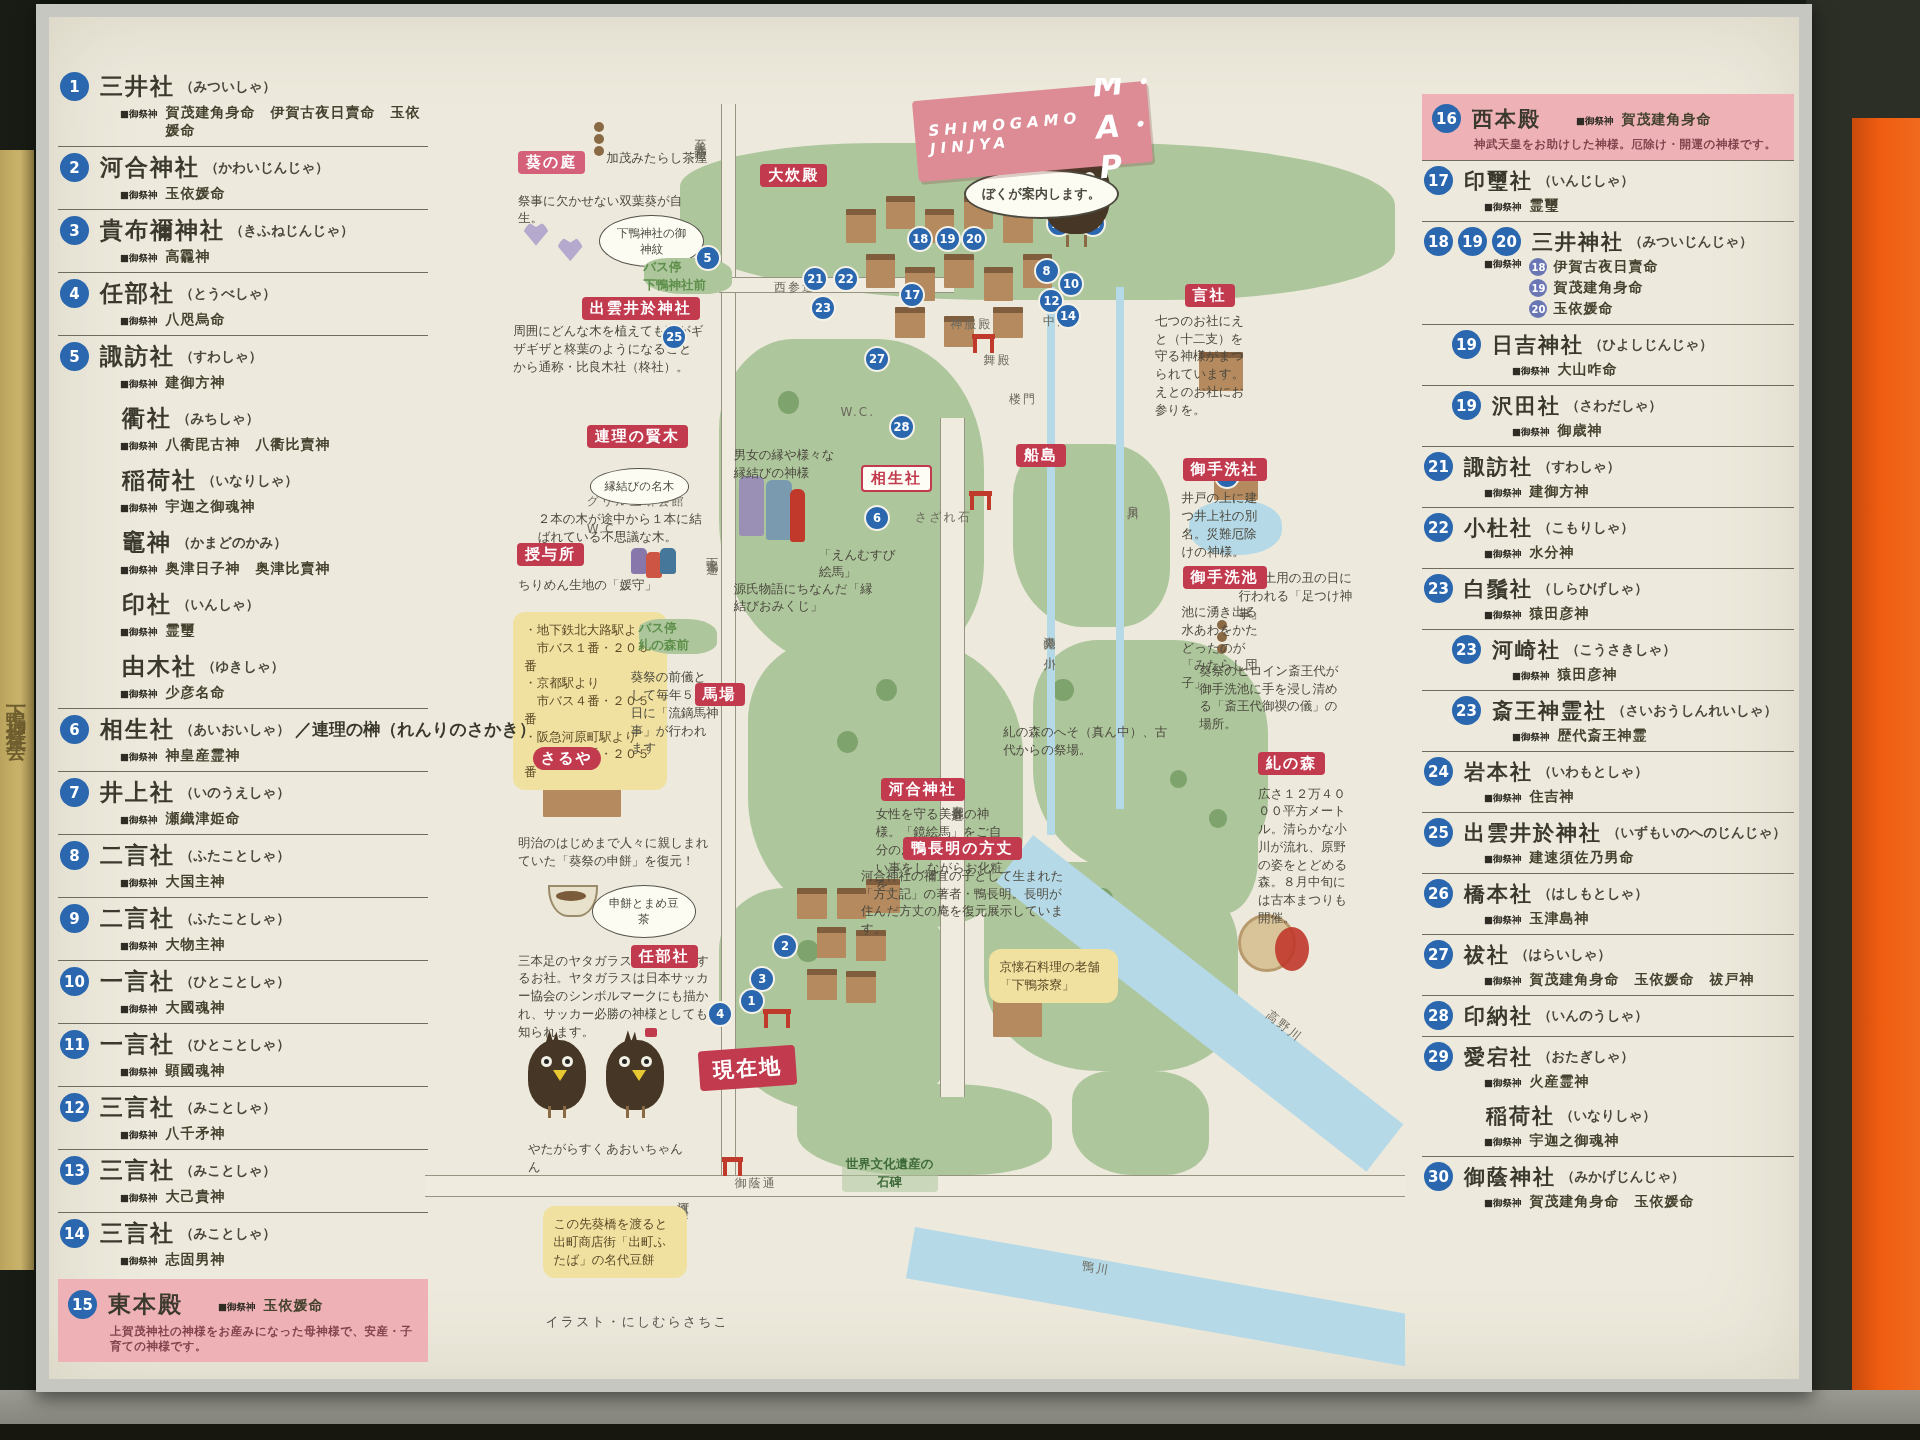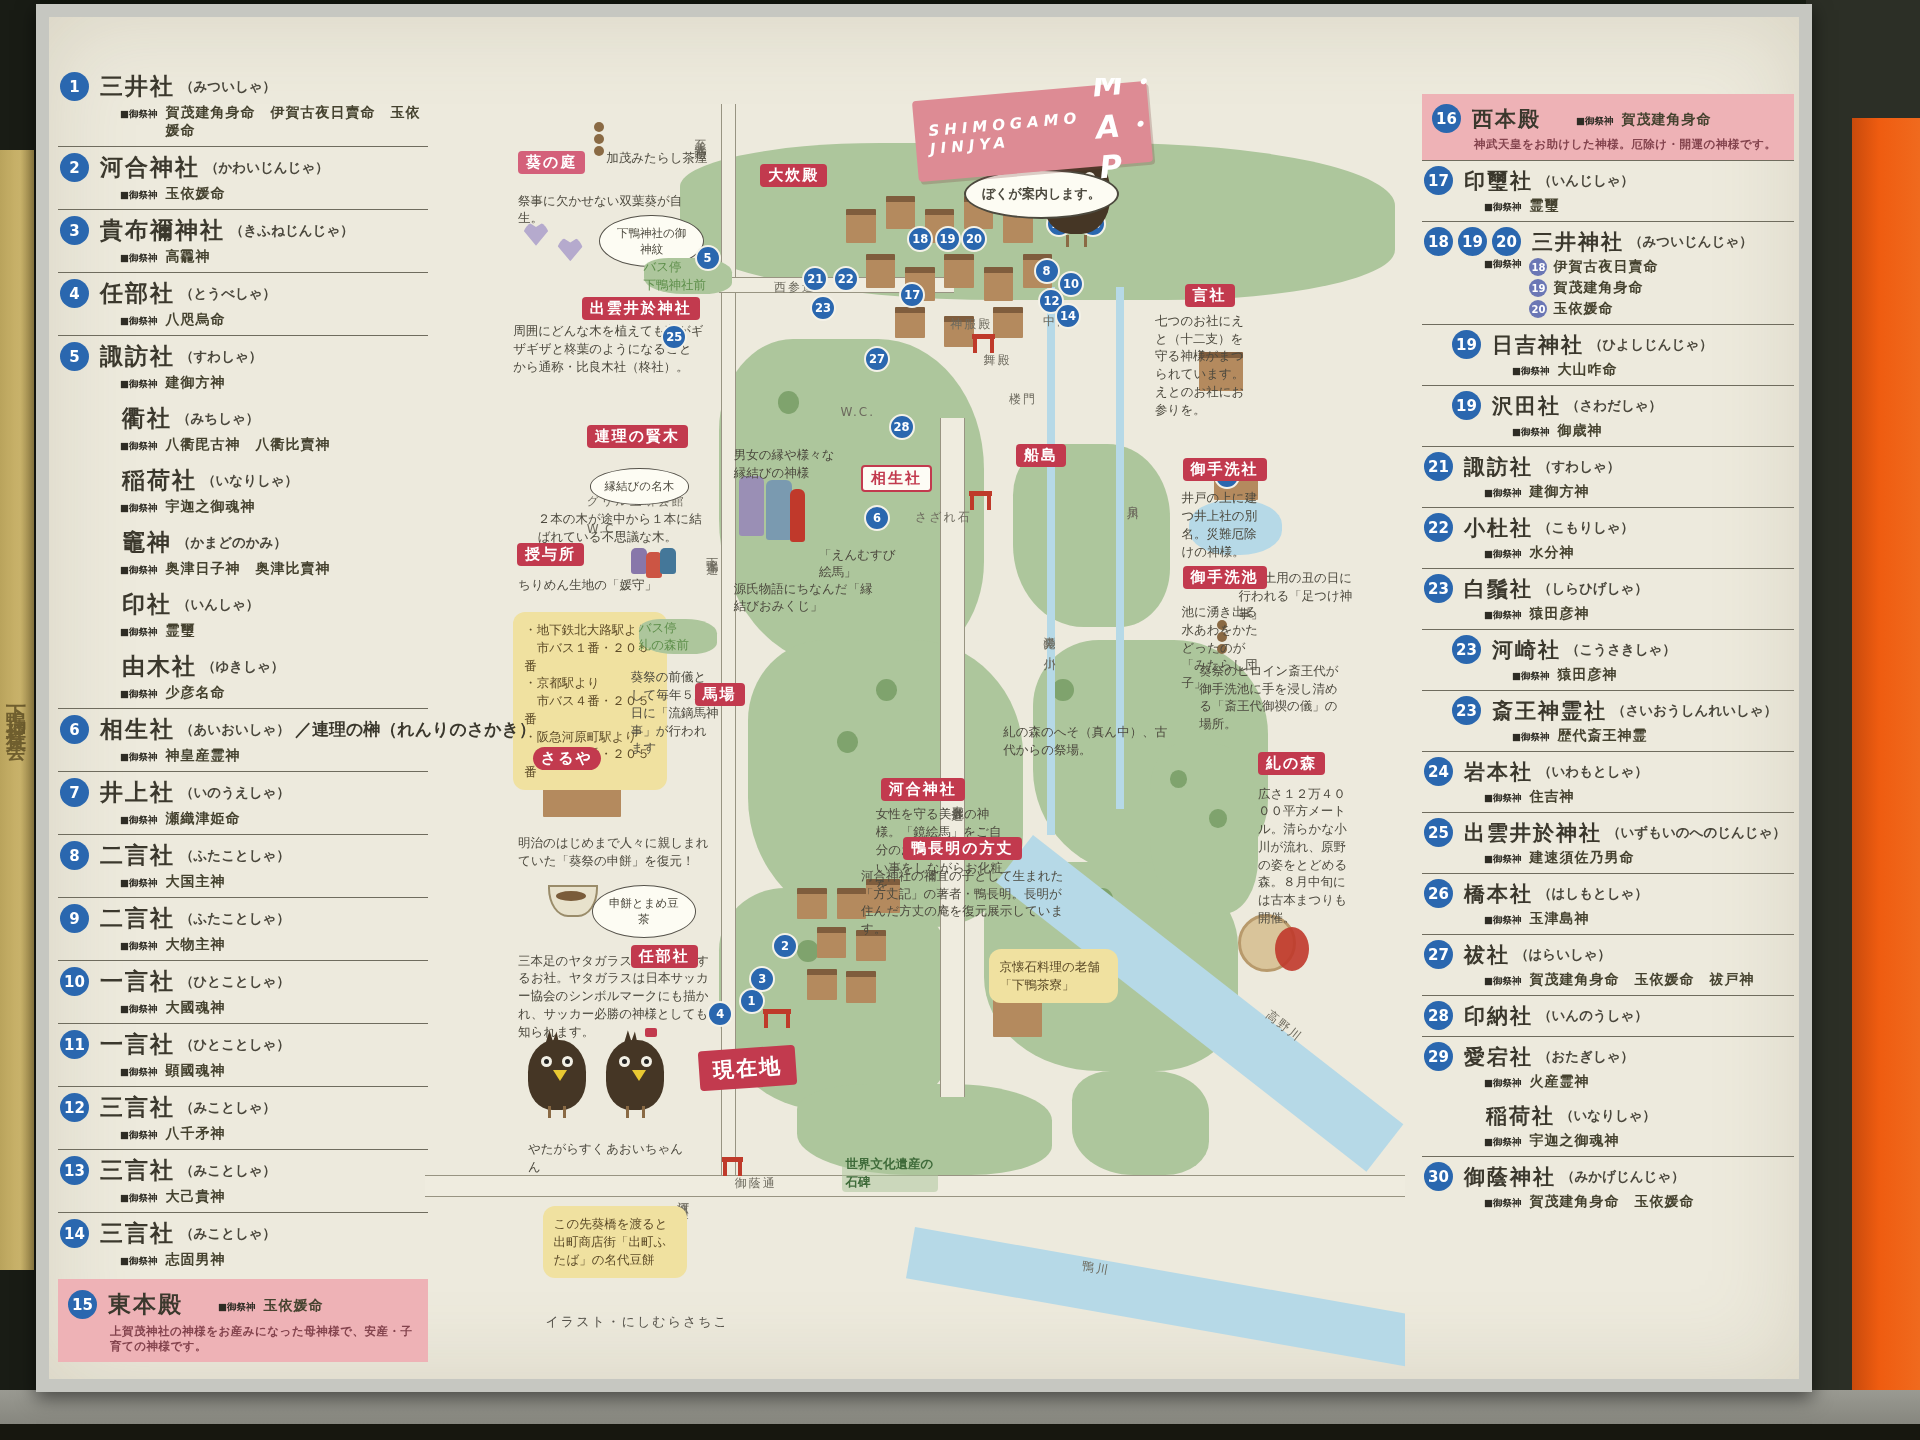--- a/index.html
+++ b/index.html
@@ -64,21 +64,21 @@
     padding:2px 8px;border-radius:4px;letter-spacing:2px;white-space:nowrap;z-index:40;}
   .rlabel.pink{background:#d4607a;}
   .rlabel.round{border-radius:12px;}
   .rlabel.outline{background:#fdfcf5;color:#c23a4e;border:2px solid #c23a4e;}
   .rlabel.ribbon{font-size:21px;padding:6px 14px;transform:rotate(-4deg);z-index:60;}
   .mnote{position:absolute;font-size:12.5px;color:#4c493e;line-height:1.42;white-space:pre-line;
     font-weight:500;z-index:35;}
   .mnote.yellow{background:#f0e1a0;border-radius:12px;padding:9px 11px;color:#5c4b28;}
   .mnote.bubble{background:#fdfcf3;border:1.5px solid #55524a;border-radius:50%;padding:9px 12px;
     text-align:center;font-size:11.5px;}
-  .mnote.green{color:#5e8f4b;font-weight:normal;}
+  .mnote.green{color:#5e8f4b;font-weight:bold;}
   .mnote.hand-green{color:#3f6b3a;font-weight:bold;background:rgba(173,198,156,.55);padding:2px 4px;border-radius:4px;}
   .mnote.credit{font-size:13px;color:#55524a;letter-spacing:2px;}
   .street{position:absolute;font-size:12px;color:#6d6a5e;letter-spacing:2px;z-index:34;white-space:nowrap;}
   .street.vert{writing-mode:vertical-rl;}
   .mbadge{position:absolute;width:22px;height:22px;border-radius:50%;background:#2a67af;color:#fff;
     font-size:11.5px;font-weight:bold;display:flex;align-items:center;justify-content:center;
     border:2px solid #f4f2e8;box-sizing:content-box;z-index:38;}
   
   #banner{position:absolute;left:50%;top:1%;width:24%;height:6.2%;background:#dd8b94;
     transform:rotate(-5deg);border-radius:4px;display:flex;align-items:center;gap:14px;
@@ -721,21 +721,21 @@
       <div class="mnote" style="left: 77.2%; top: 31.5%; width: 8%;">井戸の上に建つ井上社の別名。災難厄除けの神様。</div>
       <div class="mnote" style="left: 83%; top: 37.6%; width: 12%;">夏の土用の丑の日に行われる「足つけ神事」</div>
       <div class="mnote" style="left: 77.2%; top: 40.2%; width: 9%;">池に湧き出る水あわをかたどったのが「みたらし団子」。</div>
       <div class="mnote" style="left: 79%; top: 44.7%; width: 14.5%;">葵祭のヒロイン斎王代が御手洗池に手を浸し清める「斎王代御禊の儀」の場所。</div>
       <div class="mnote" style="left: 59%; top: 49.4%; width: 18%;">糺の森のへそ（真ん中）、古代からの祭場。</div>
       <div class="mnote" style="left: 85%; top: 54.1%; width: 10%;">広さ１２万４０００平方メートル。清らかな小川が流れ、原野の姿をとどめる森。８月中旬には古本まつりも開催。</div>
       <div class="mnote" style="left: 46%; top: 55.7%; width: 14%;">女性を守る美麗の神様。「鏡絵馬」をご自分のお顔に見立て、願い事をしながらお化粧を。</div>
       <div class="mnote" style="left: 44.5%; top: 60.4%; width: 21%;">河合神社の禰宜の子として生まれた「方丈記」の著者・鴨長明。長明が住んだ方丈の庵を復元展示しています。</div>
       <div class="mnote yellow" style="left: 57.5%; top: 66.7%; width: 11%;">京懐石料理の老舗「下鴨茶寮」</div>
       <div class="mnote yellow" style="left: 12%; top: 86.4%; width: 12.5%;">この先葵橋を渡ると出町商店街「出町ふたば」の名代豆餅</div>
-      <div class="mnote hand-green" style="left: 42.5%; top: 82.3%; width: 9%;">世界文化遺産の石碑</div>
+      <div class="mnote hand-green" style="left: 42.5%; top: 82.3%; width: 9%; text-align: center;">世界文化遺産の石碑</div>
       <div class="street vert" style="left: 27.2%; top: 4%;">至北大路通</div>
       <div class="street vert" style="left: 28.4%; top: 36%;">下鴨本通</div>
       <div class="street" style="left: 35.6%; top: 15.4%;">西参道</div>
       <div class="street" style="left: 53.6%; top: 18.2%;">神服殿</div>
       <div class="street" style="left: 60.2%; top: 18%; margin-left: 28px;">中門</div>
       <div class="street" style="left: 57%; top: 21%;">舞殿</div>
       <div class="street" style="left: 59.6%; top: 24%;">楼門</div>
       <div class="street" style="left: 42.4%; top: 25%;">W.C.</div>
       <div class="street" style="left: 50%; top: 33%;">さざれ石</div>
       <div class="street" style="left: 16.5%; top: 31.8%;">グリル生研会館</div>

